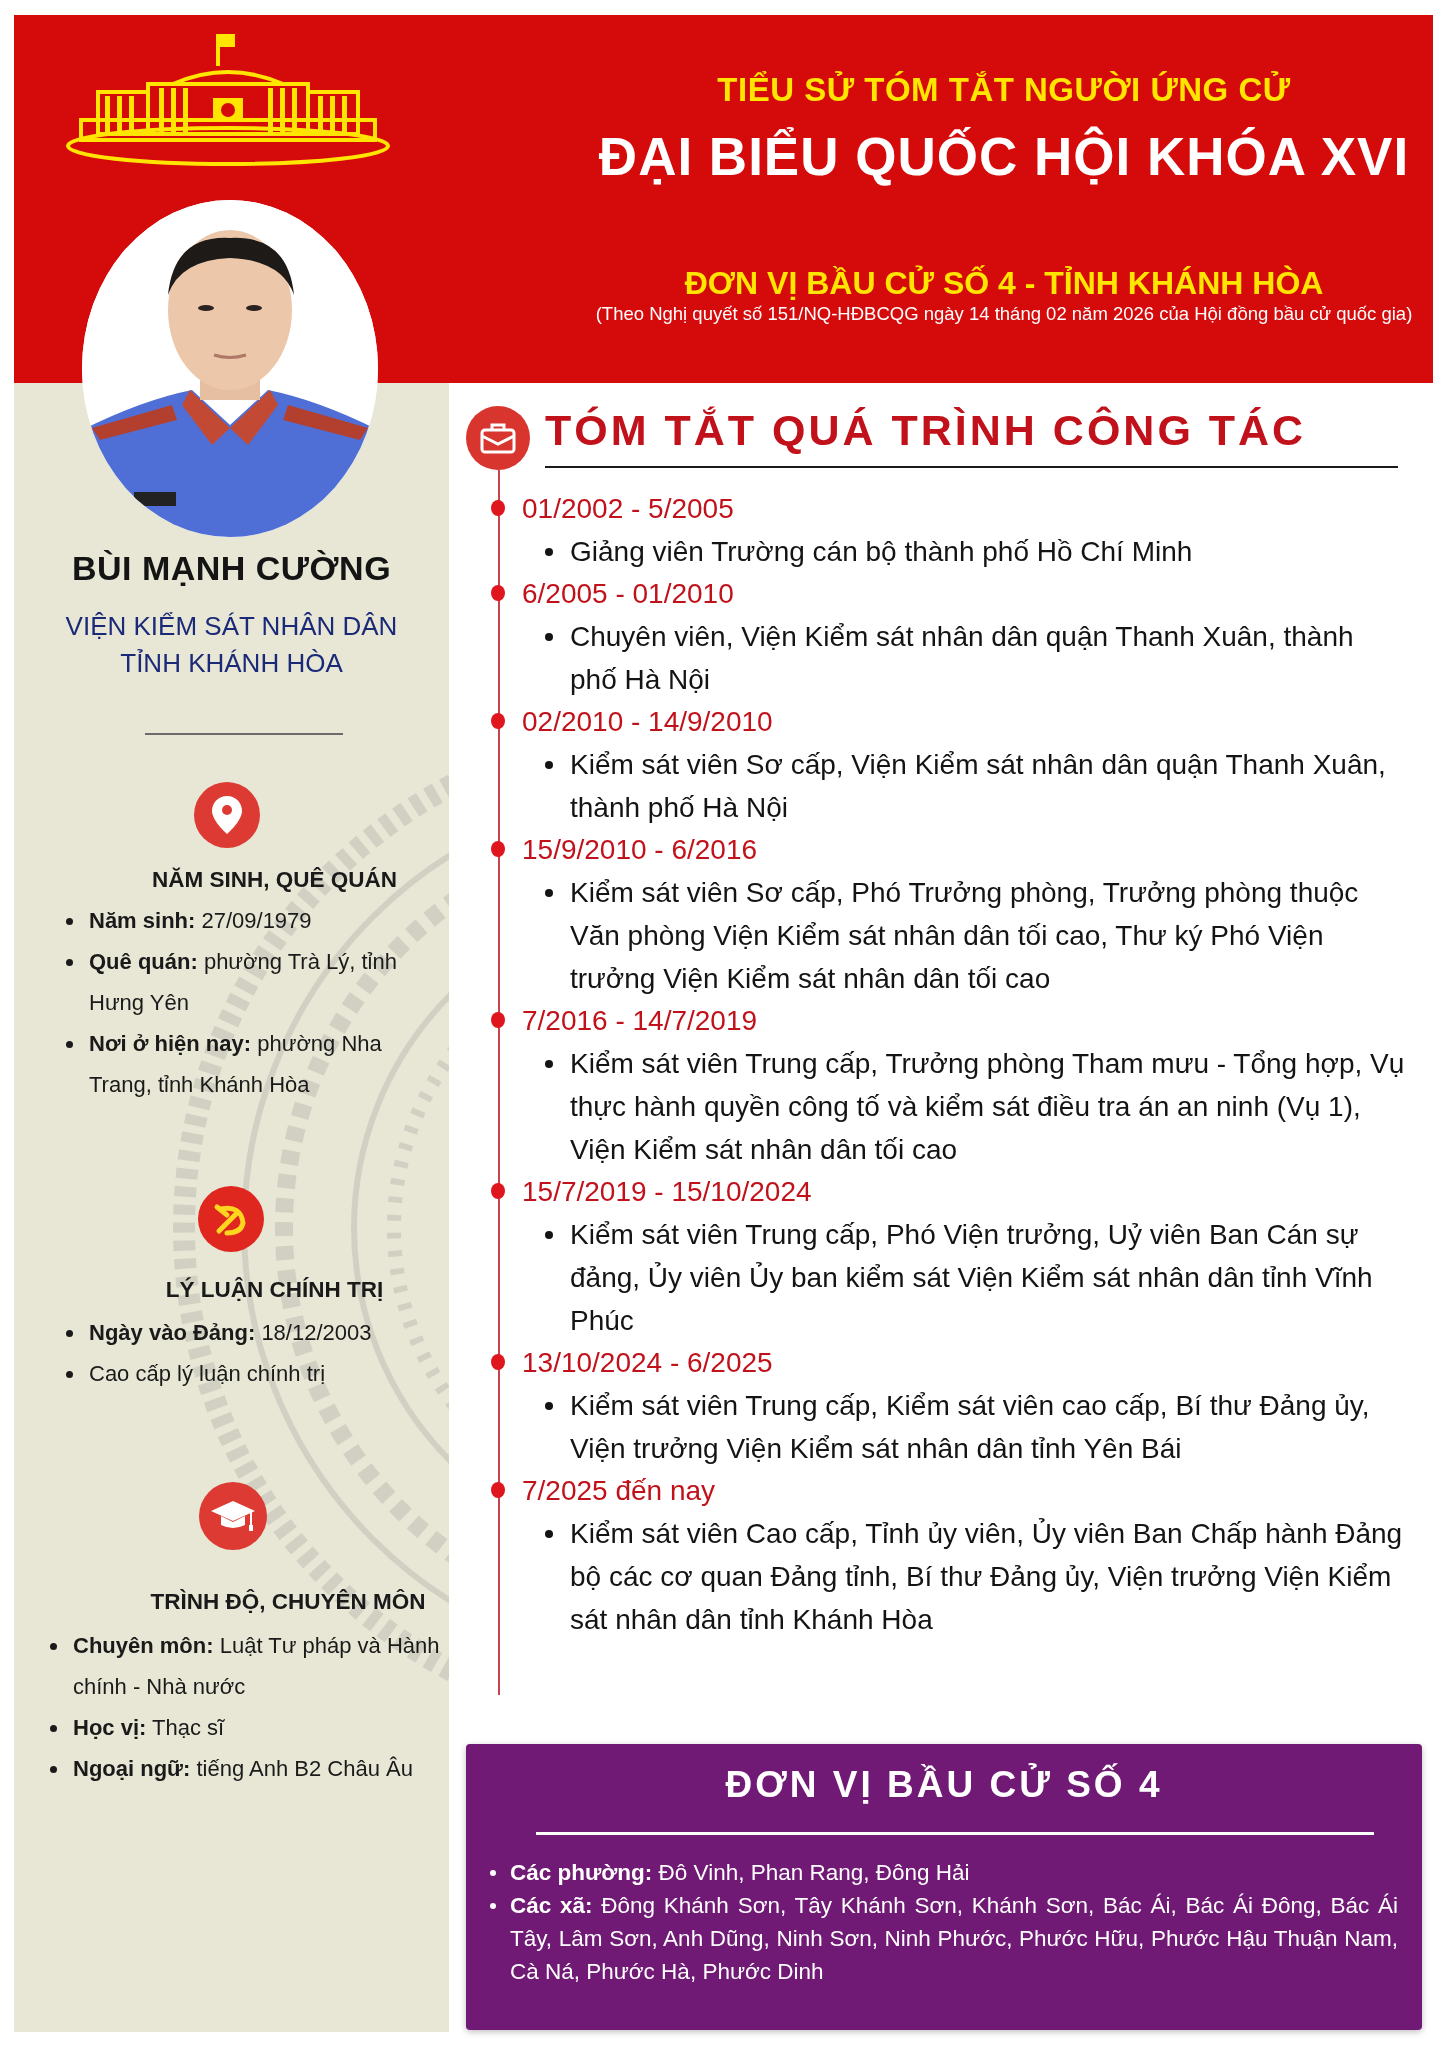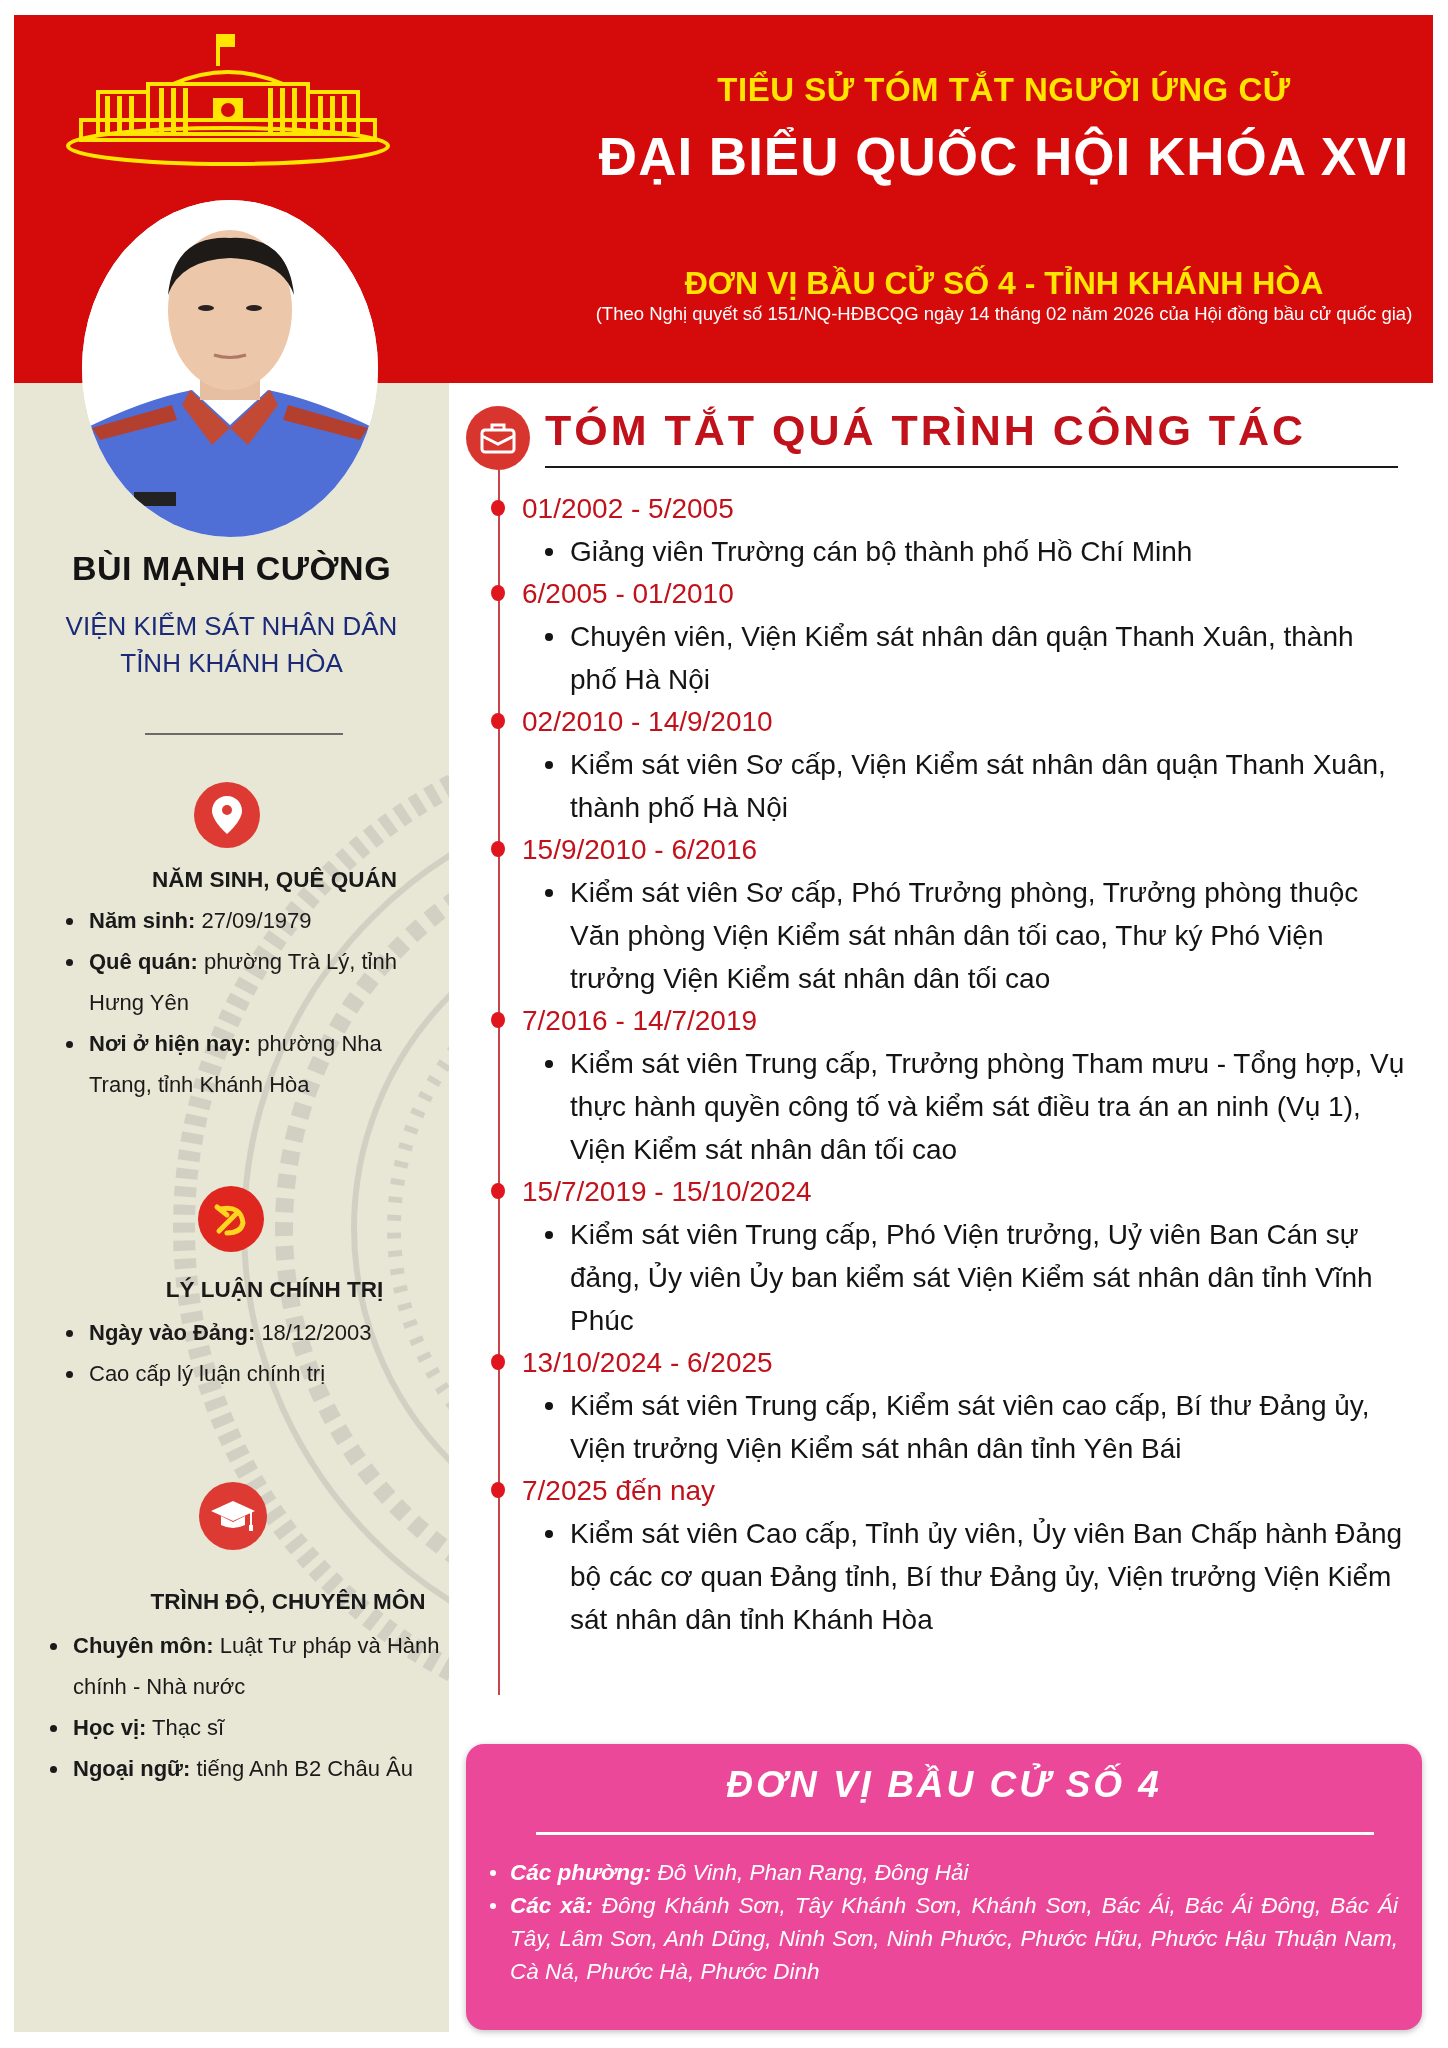--- a/index.html
+++ b/index.html
@@ -89,23 +89,22 @@
   }
   .tl-date { padding-left: 34px; font-size: 28px; line-height: 42px; color: #c1121b; }
   .tl-desc { position: relative; padding-left: 82px; font-size: 28px; line-height: 43px; color: #141414; width: 920px; }
   .tl-desc::before {
     content: ""; position: absolute; left: 57px; top: 18px; width: 8px; height: 8px; border-radius: 50%; background: #141414;
   }
 
   
   .unit-box {
     position: absolute; left: 466px; top: 1744px; width: 956px; height: 286px;
-    background: #ec4899; border-radius: 18px;
+    background: #701a75; border-radius: 4px;
     box-shadow: 0 2px 6px rgba(0,0,0,0.25);
-    font-style: italic;
   }
   .unit-title {
     position: absolute; left: 0; top: 20px; width: 956px; text-align: center;
     color: #ffffff; font-weight: bold; font-size: 37px; letter-spacing: 3px;
   }
   .unit-rule { position: absolute; left: 70px; top: 88px; width: 838px; height: 3px; background: #ffffff; }
   .unit-list { position: absolute; left: 22px; top: 112px; width: 910px; list-style: none; color: #ffffff; font-size: 22.5px; line-height: 33px; text-align: justify; }
   .unit-list li { position: relative; padding-left: 22px; }
   .unit-list li::before {
     content: ""; position: absolute; left: 2px; top: 14px; width: 6px; height: 6px; border-radius: 50%; background: #ffffff;

